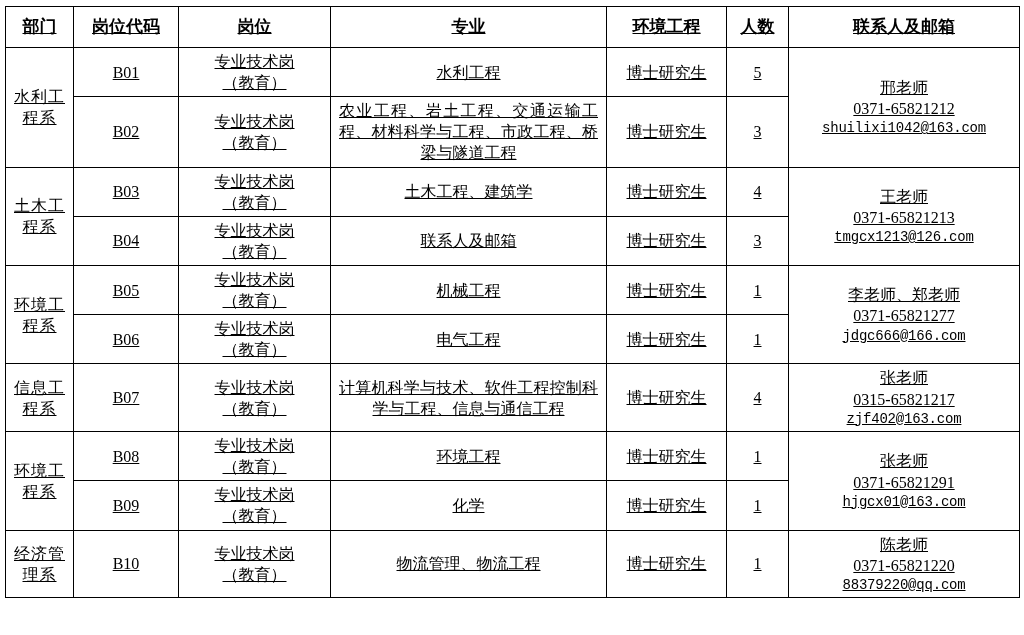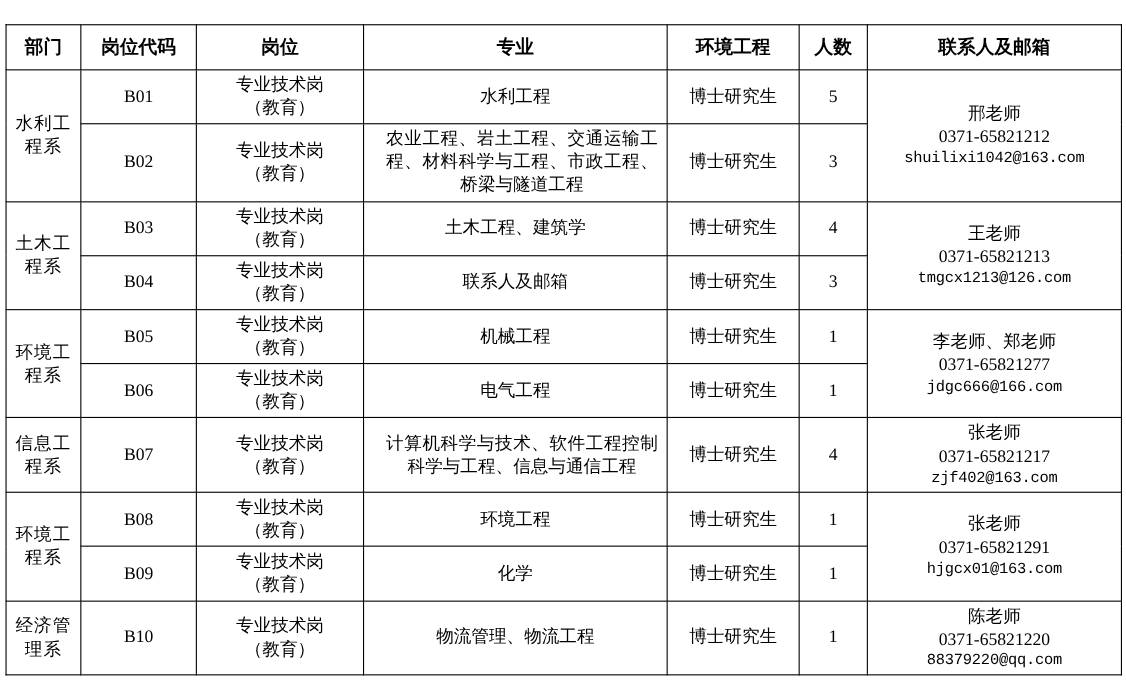--- a/index.html
+++ b/index.html
@@ -9,21 +9,22 @@
   }
   body {
     width: 1024px;
     height: 635px;
     font-family: "Liberation Serif", "DejaVu Serif", serif;
     color: #000000;
     overflow: hidden;
   }
   #sheet {
     width: 1014px;
-    margin: 22px auto 0 auto;
+    margin: 6px auto 0 auto;
+    text-decoration: underline;
   }
   table.job-table {
     border-collapse: collapse;
     table-layout: fixed;
     width: 1014px;
   }
   table.job-table th,
   table.job-table td {
     border: 1px solid #000000;
     text-align: center;
@@ -61,21 +62,21 @@
     font-size: 15.5px;
   }
   td.major {
     font-size: 15.5px;
     line-height: 1.45;
     text-align: center;
   }
   td.major.justify {
     text-align: justify;
     text-align-last: center;
-    padding-left: 20px;
+    padding-left: 8px;
     padding-right: 8px;
   }
   td.edu { font-size: 15.5px; }
   td.num { font-size: 16px; }
   td.contact {
     font-size: 15.5px;
     line-height: 1.5;
   }
   td.contact .nm { display: block; }
   td.contact .tel { display: block; font-family: "Liberation Serif", "DejaVu Serif", serif; }
@@ -170,21 +171,21 @@
         </tr>
         <tr>
           <td class="dept" rowspan="1">信息工程系</td>
           <td class="code">B07</td>
           <td class="post"><span>专业技术岗</span><span class="post-line2">（教育）</span></td>
           <td class="major justify">计算机科学与技术、软件工程控制科学与工程、信息与通信工程</td>
           <td class="edu">博士研究生</td>
           <td class="num">4</td>
           <td class="contact" rowspan="1">
             <span class="nm">张老师</span>
-            <span class="tel">0371-65821217</span>
+            <span class="tel">0315-65821217</span>
             <span class="mail">zjf402@163.com</span>
           </td>
         </tr>
         <tr>
           <td class="dept" rowspan="2">环境工程系</td>
           <td class="code">B08</td>
           <td class="post"><span>专业技术岗</span><span class="post-line2">（教育）</span></td>
           <td class="major">环境工程</td>
           <td class="edu">博士研究生</td>
           <td class="num">1</td>

